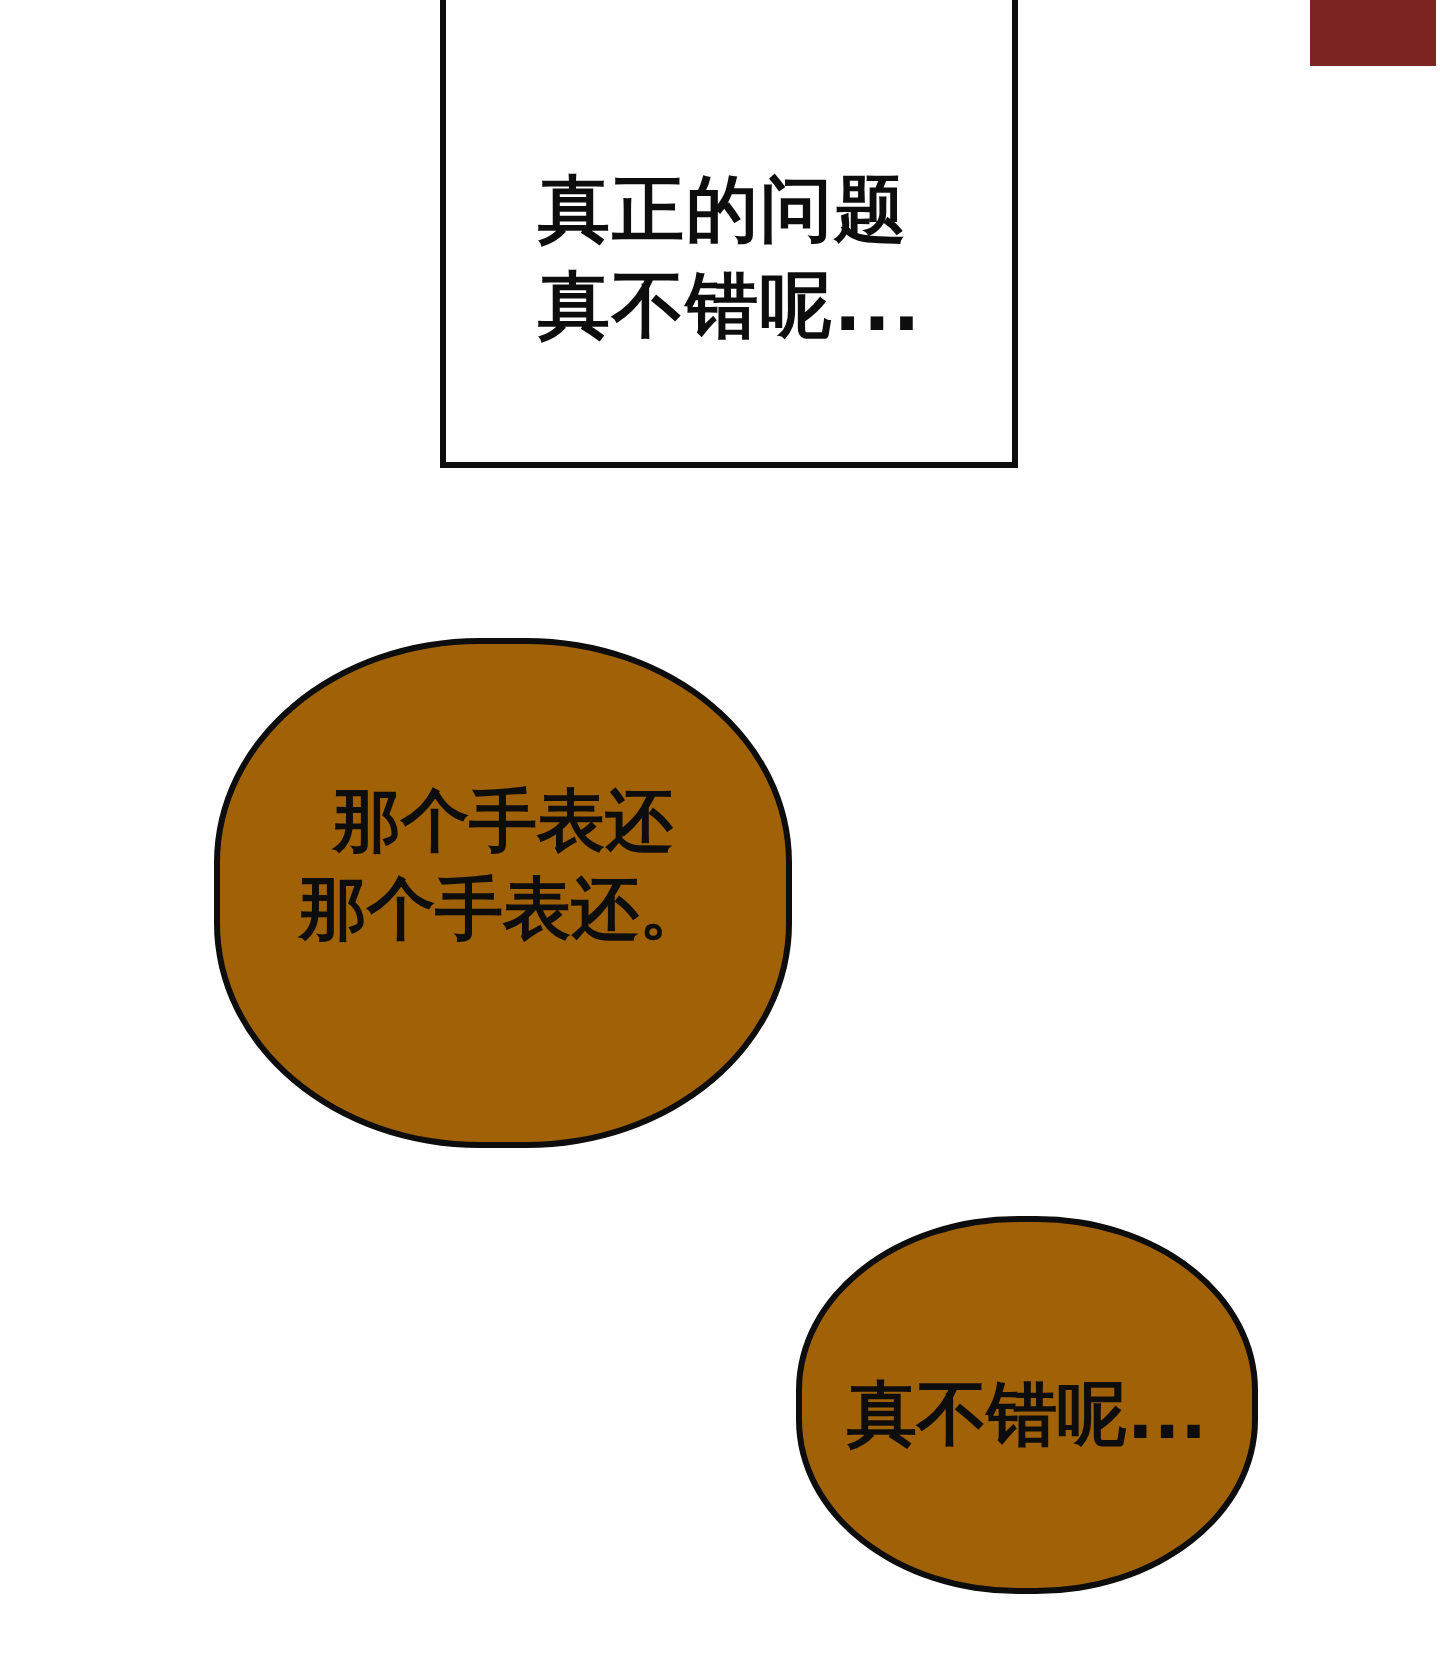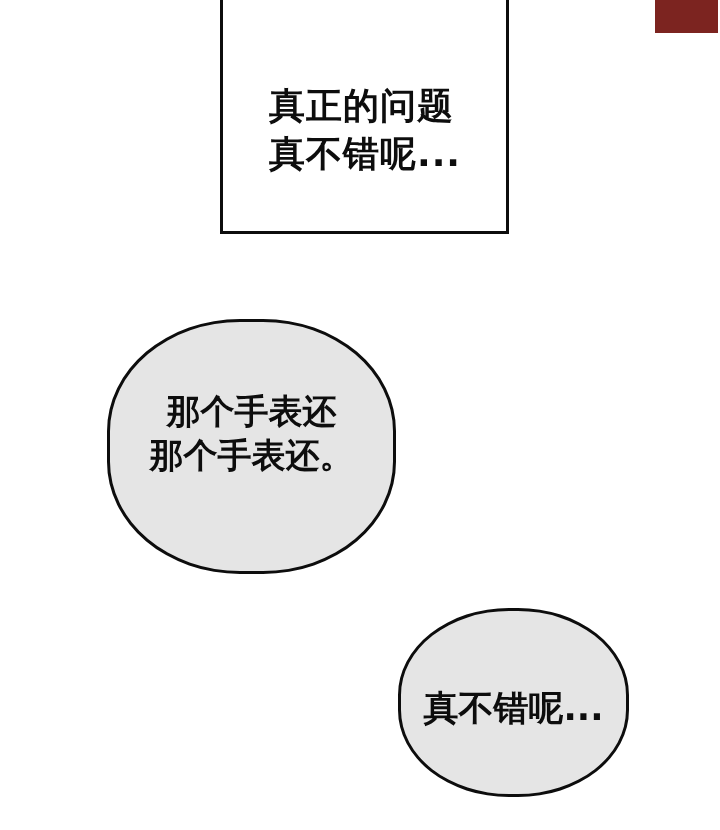--- a/index.html
+++ b/index.html
@@ -38,21 +38,21 @@
     letter-spacing: 1px;
     white-space: nowrap;
   }
   .narration-text .line { display: block; }
 
   
   .bubble {
     position: absolute;
     box-sizing: border-box;
     border: 3px solid #0d0d0d;
-    background: #e5e5e5;
+    background: #a16207;
     display: flex;
     flex-direction: column;
     align-items: center;
     justify-content: center;
     text-align: center;
     font-weight: 700;
   }
   .bubble-watch {
     left: 107px;
     top: 319px;

